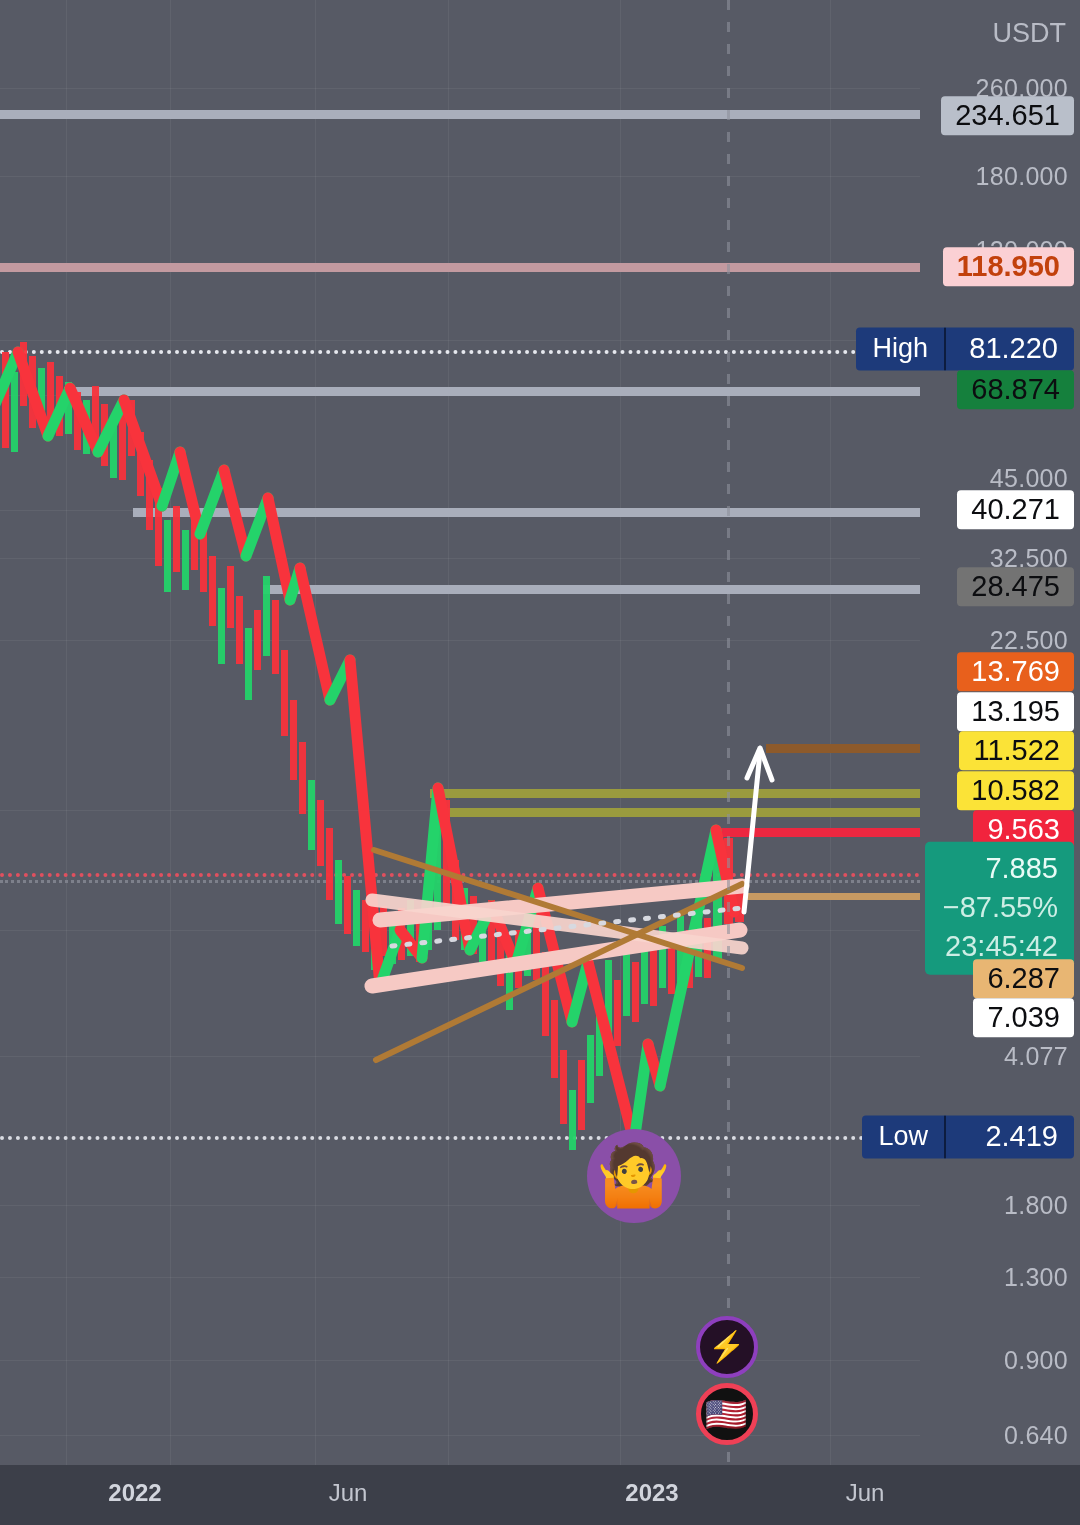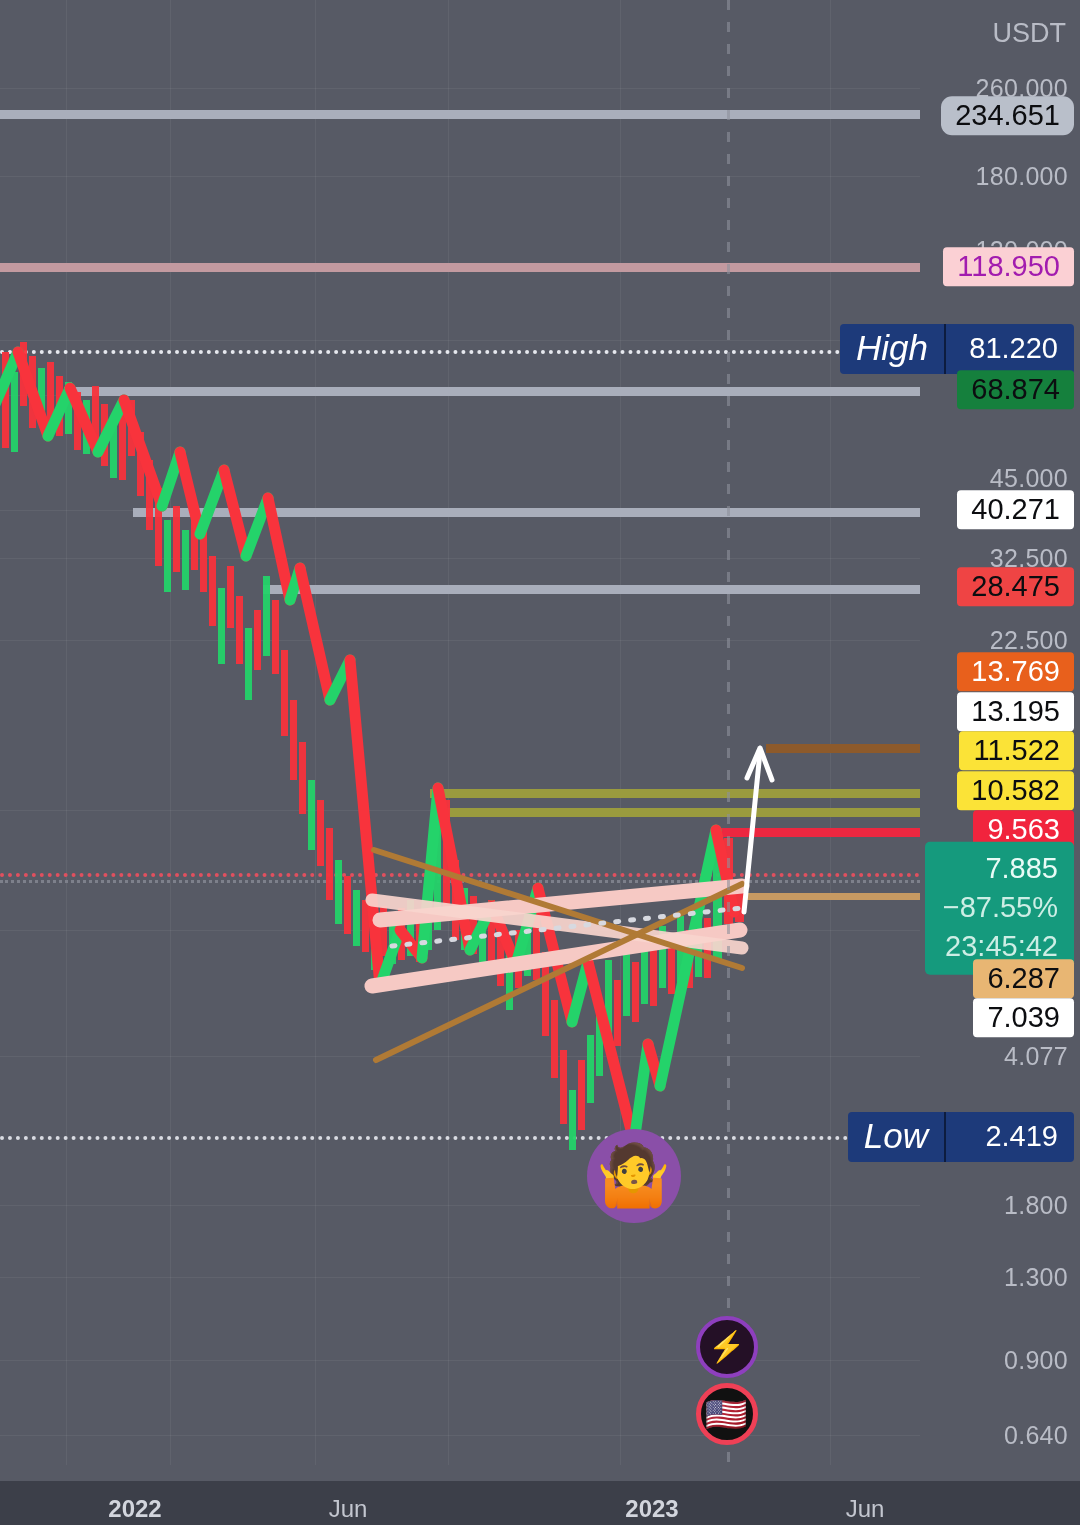--- a/index.html
+++ b/index.html
@@ -15,21 +15,21 @@
   #plot-area {
     position:absolute; left:0; top:0; width:920px; height:1465px; overflow:hidden;
   }
 
   #price-axis {
     position:absolute; right:0; top:0; width:160px; height:1314px;
     background:#575a65;
   }
 
   #time-axis {
-    position:absolute; left:0; bottom:0; width:1080px; height:44px;
+    position:absolute; left:0; bottom:0; width:1080px; height:60px;
     background:#3c3f49;
   }
 
   
   .grid-h { position:absolute; left:0; width:920px; height:1px; background:rgba(255,255,255,.055); }
   .grid-v { position:absolute; top:0; width:1px; height:1465px; background:rgba(255,255,255,.055); }
 
   
   .ytick {
     position:absolute; right:12px; color:#b9bcc6; font-size:25px;
@@ -52,22 +52,22 @@
     text-align:right; font-family:"Liberation Sans", sans-serif;
   }
 
   
   .hl-tag {
     position:absolute; right:6px; transform:translateY(-50%);
     display:flex; align-items:stretch; background:#1d3a7a;
     border-radius:4px; overflow:hidden;
   }
   .hl-tag .hl-label {
-    color:#ffffff; font-size:35px; padding:4px 16px 6px 16px;
-    display:flex; align-items:center;font-style:italic;
+    color:#ffffff; font-size:27px; padding:4px 16px 6px 16px;
+    display:flex; align-items:center;
   }
   .hl-tag .hl-sep { width:2px; background:#0d1c3f; }
   .hl-tag .hl-value {
     color:#ffffff; font-size:29px; padding:4px 16px 6px 18px;
     display:flex; align-items:center; min-width:128px; justify-content:flex-end;
   }
 
   
   .live-tag {
     position:absolute; right:6px; transform:translateY(-50%);
@@ -349,35 +349,35 @@
     <div class="ytick" style="top:398px">60.000</div>
     <div class="ytick" style="top:478px">45.000</div>
     <div class="ytick" style="top:558px">32.500</div>
     <div class="ytick" style="top:640px">22.500</div>
     <div class="ytick" style="top:1056px">4.077</div>
     <div class="ytick" style="top:1205px">1.800</div>
     <div class="ytick" style="top:1277px">1.300</div>
     <div class="ytick" style="top:1360px">0.900</div>
     <div class="ytick" style="top:1435px">0.640</div>
 
-    <div class="pricetag" style="top:116px; background:#b9bfca; color:#0c0d10;border-radius:11px;">234.651</div>
-
-    <div class="pricetag" style="top:267px; background:#fbd0d4; color:#a21caf;">118.950</div>
+    <div class="pricetag" style="top:116px; background:#b9bfca; color:#0c0d10;">234.651</div>
+
+    <div class="pricetag" style="top:267px; background:#fbd0d4; color:#c2410c;font-weight:bold;">118.950</div>
 
     <div class="hl-tag" style="top:349px">
       <div class="hl-label">High</div>
       <div class="hl-sep"></div>
       <div class="hl-value">81.220</div>
     </div>
 
     <div class="pricetag" style="top:390px; background:#15803d; color:#0c0d10;">68.874</div>
 
     <div class="pricetag" style="top:510px; background:#ffffff; color:#0c0d10;">40.271</div>
 
-    <div class="pricetag" style="top:587px; background:#ef4444; color:#0c0d10;">28.475</div>
+    <div class="pricetag" style="top:587px; background:#737373; color:#0c0d10;">28.475</div>
 
     <div class="pricetag" style="top:672px; background:#e8601c; color:#ffffff;">13.769</div>
 
     <div class="pricetag" style="top:712px; background:#ffffff; color:#0c0d10;">13.195</div>
 
     <div class="pricetag" style="top:751px; background:#fbe337; color:#0c0d10;">11.522</div>
 
     <div class="pricetag" style="top:791px; background:#fbe337; color:#0c0d10;">10.582</div>
 
     <div class="pricetag" style="top:830px; background:#f1243d; color:#ffffff;">9.563</div>

